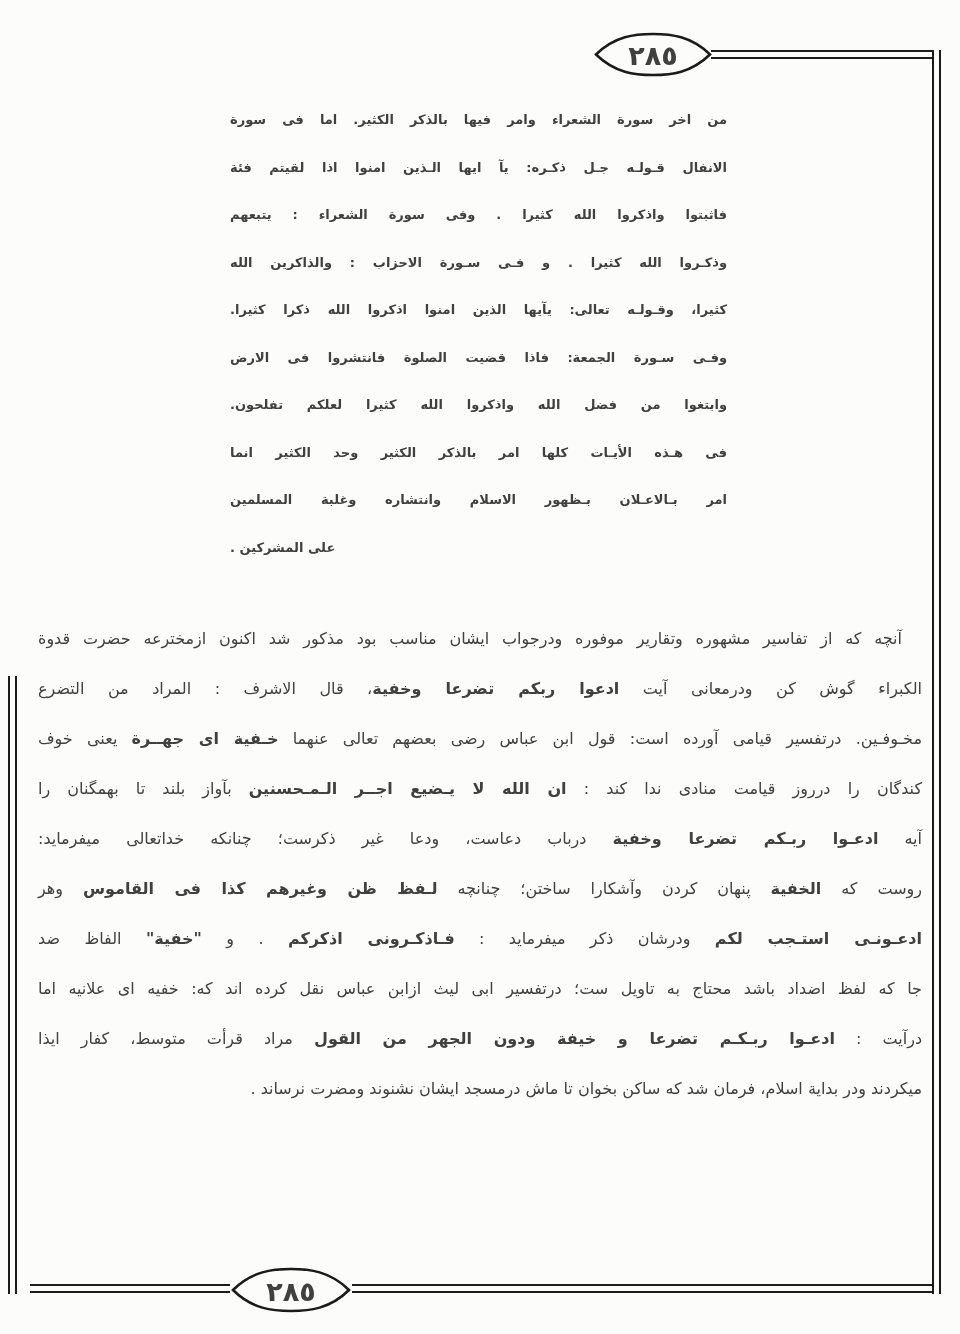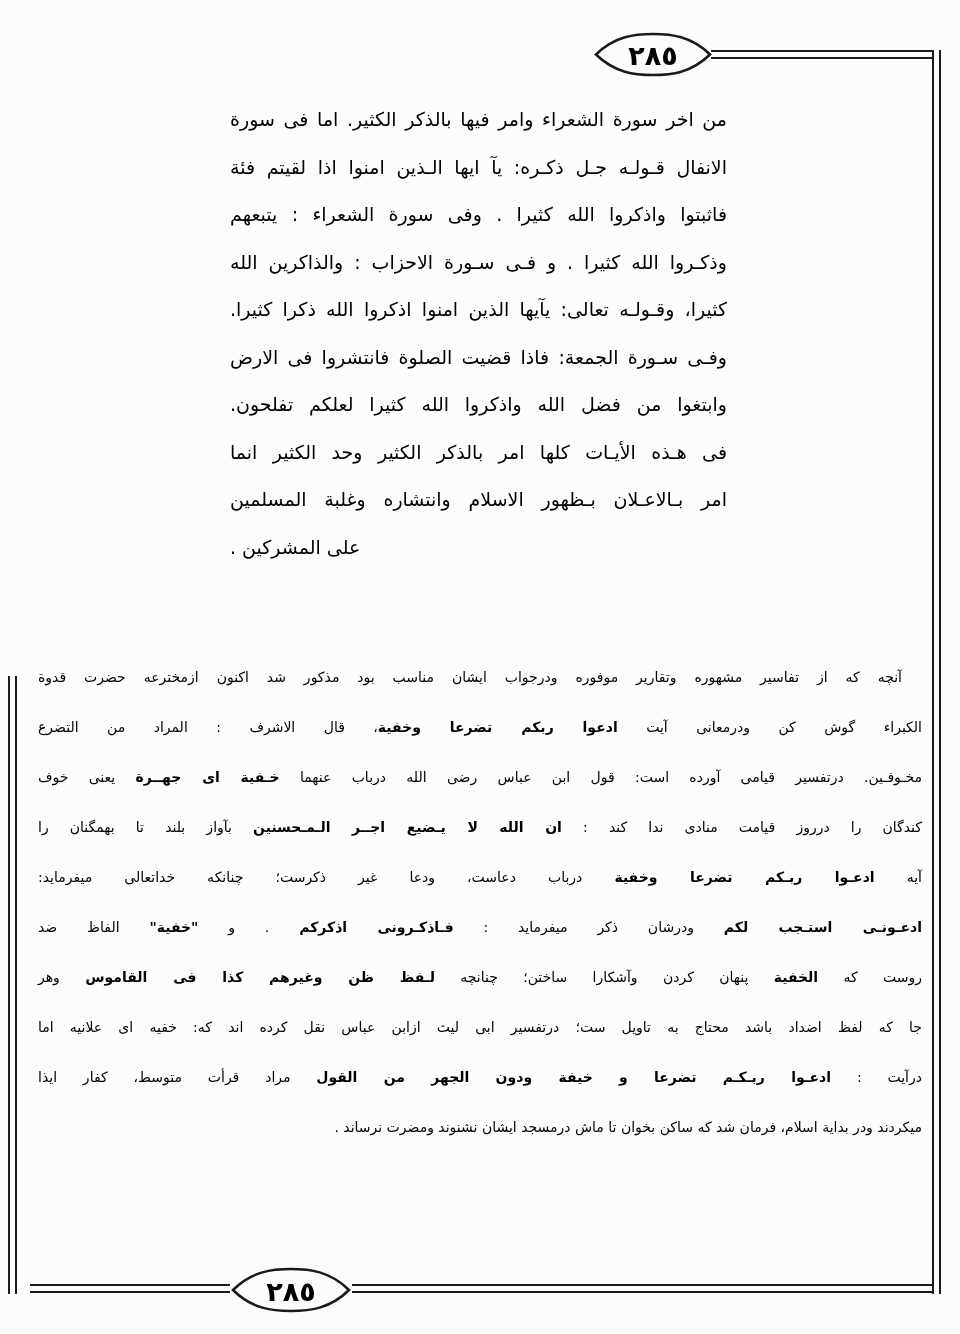--- a/index.html
+++ b/index.html
@@ -6,21 +6,21 @@
   body {
     background: #d9d9d9;
     font-family: "DejaVu Sans", sans-serif;
   }
   .page {
     position: relative;
     width: 960px;
     height: 1334px;
     margin: 0 auto;
     background: #fcfcfa;
-    color: #000000;
+    color: #404040;
     overflow: hidden;
     direction: rtl;
   }
   
   .vline {
     position: absolute;
     width: 5px;
     border-left: 2px solid #1b1b1b;
     border-right: 2px solid #1b1b1b;
   }
@@ -66,29 +66,29 @@
     direction: rtl;
   }
   .text-line {
     text-align: justify;
     text-align-last: justify;
   }
   .arabic-block {
     top: 96px;
     right: 233px;
     width: 497px;
-    font-size: 19px;
-    font-weight: normal;
+    font-size: 13px;
+    font-weight: bold;
     line-height: 47.5px;
   }
   .persian-block {
-    top: 652px;
+    top: 614px;
     right: 38px;
     width: 884px;
-    font-size: 14px;
+    font-size: 16px;
     line-height: 50px;
   }
   .persian-block .b,
   .arabic-block .b { font-weight: bold; }
   .persian-block .r { font-weight: normal; }
 </style>
 </head>
 <body>
 
 <div class="page">
@@ -122,23 +122,23 @@
       <div class="text-line"><span class="r">وفـى سـورة الجمعة: فاذا قضيت الصلوة فانتشروا فى الارض</span></div>
       <div class="text-line"><span class="r">وابتغوا من فضل الله واذكروا الله كثيرا لعلكم تفلحون.</span></div>
       <div class="text-line"><span class="r">فى هـذه الأيـات كلها امر بالذكر الكثير وحد الكثير انما</span></div>
       <div class="text-line"><span class="r">امر بـالاعـلان بـظهور الاسلام وانتشاره وغلبة المسلمين</span></div>
       <div class="text-line" style="text-align: left; text-align-last: left;"><span class="r">على المشركين .</span></div>
     </div>
 
   <div class="text-block persian-block">
       <div class="text-line" style="padding-right: 20px;"><span class="r">آنچه كه از تفاسير مشهوره وتقارير موفوره ودرجواب ايشان مناسب بود مذكور شد اكنون ازمخترعه حضرت قدوة</span></div>
       <div class="text-line"><span class="r">الكبراء گوش كن ودرمعانى آيت </span><span class="b">ادعوا ربكم تضرعا وخفية</span><span class="r">، قال الاشرف : المراد من التضرع</span></div>
-      <div class="text-line"><span class="r">مخـوفـين. درتفسير قيامى آورده است: قول ابن عباس رضى الله درباب عنهما </span><span class="b">خـفية اى جهــرة</span><span class="r"> يعنى خوف</span></div>
+      <div class="text-line"><span class="r">مخـوفـين. درتفسير قيامى آورده است: قول ابن عباس رضى بعضهم تعالى عنهما </span><span class="b">خـفية اى جهــرة</span><span class="r"> يعنى خوف</span></div>
       <div class="text-line"><span class="r">كندگان را درروز قيامت منادى ندا كند : </span><span class="b">ان الله لا يـضيع اجــر الـمـحسنين</span><span class="r"> بآواز بلند تا بهمگنان را</span></div>
       <div class="text-line"><span class="r">آيه </span><span class="b">ادعـوا ربـكم تضرعا وخفية</span><span class="r"> درباب دعاست، ودعا غير ذكرست؛ چنانكه خداتعالى ميفرمايد:</span></div>
+      <div class="text-line"><span class="r">روست كه </span><span class="b">الخفية</span><span class="r"> پنهان كردن وآشكارا ساختن؛ چنانچه </span><span class="b">لـفظ ظن وغيرهم كذا فى القاموس</span><span class="r"> وهر</span></div>
       <div class="text-line"><span class="b">ادعـونـى استـجب لكم</span><span class="r"> ودرشان ذكر ميفرمايد : </span><span class="b">فـاذكـرونى اذكركم</span><span class="r"> . و </span><span class="b">"خفية"</span><span class="r"> الفاظ ضد</span></div>
-      <div class="text-line"><span class="r">روست كه </span><span class="b">الخفية</span><span class="r"> پنهان كردن وآشكارا ساختن؛ چنانچه </span><span class="b">لـفظ ظن وغيرهم كذا فى القاموس</span><span class="r"> وهر</span></div>
       <div class="text-line"><span class="r">جا كه لفظ اضداد باشد محتاج به تاويل ست؛ درتفسير ابى ليث ازابن عباس نقل كرده اند كه: خفيه اى علانيه اما</span></div>
       <div class="text-line"><span class="r">درآيت : </span><span class="b">ادعـوا ربـكـم تضرعا و خيفة ودون الجهر من القول</span><span class="r"> مراد قرأت متوسط، كفار ايذا</span></div>
       <div class="text-line" style="text-align: right; text-align-last: right;"><span class="r">ميكردند ودر بداية اسلام، فرمان شد كه ساكن بخوان تا ماش درمسجد ايشان نشنوند ومضرت نرساند .</span></div>
     </div>
 
 </div>
 
 </body></html>

